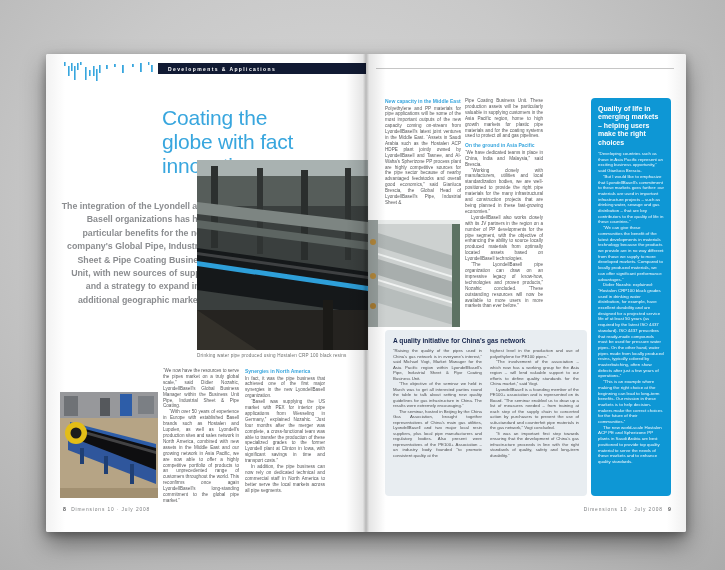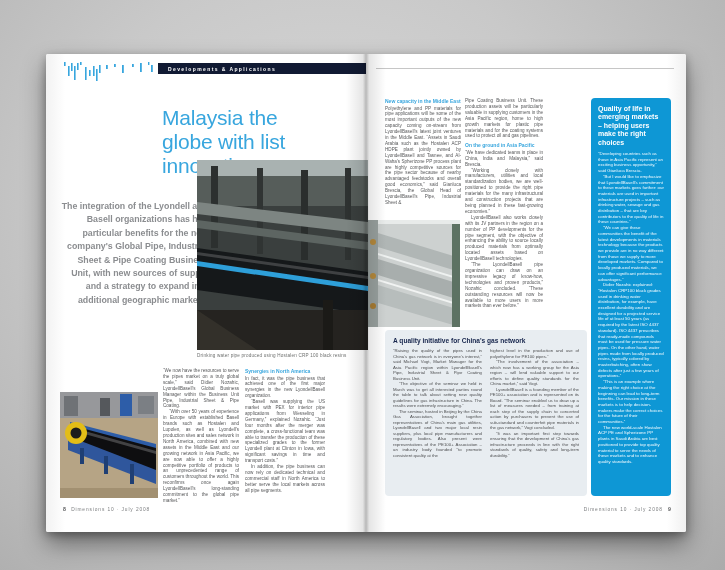--- a/index.html
+++ b/index.html
@@ -109,22 +109,22 @@
       <rect x="89" y="7" width="1.8" height="7"></rect>
     </g>
   </svg>
 
   <div class="abs kicker-bar">
     <span>Developments &amp; Applications</span>
   </div>
   <div class="abs top-rule"></div>
 
   <div class="abs title">
-      <p>Malaysia the</p>
-      <p>globe with list</p>
+      <p>Coating the</p>
+      <p>globe with fact</p>
       <p>innovation</p>
     </div>
   <div class="abs lead">The integration of the Lyondell and Basell organizations has had particular benefits for the new company's Global Pipe, Industrial Sheet &amp; Pipe Coating Business Unit, with new sources of supply and a strategy to expand into additional geographic markets.</div>
 
   <div class="abs photo-main-left">
     <svg viewBox="0 0 171 190" preserveAspectRatio="none" aria-hidden="true">
       <rect width="171" height="190" fill="#3a3f3e"></rect>
       <rect x="0" y="0" width="171" height="16" fill="#a9b2b1"></rect>
       <rect x="0" y="16" width="171" height="30" fill="#565d5a"></rect>
       <rect x="14" y="6" width="7" height="82" fill="#2c302f"></rect>

